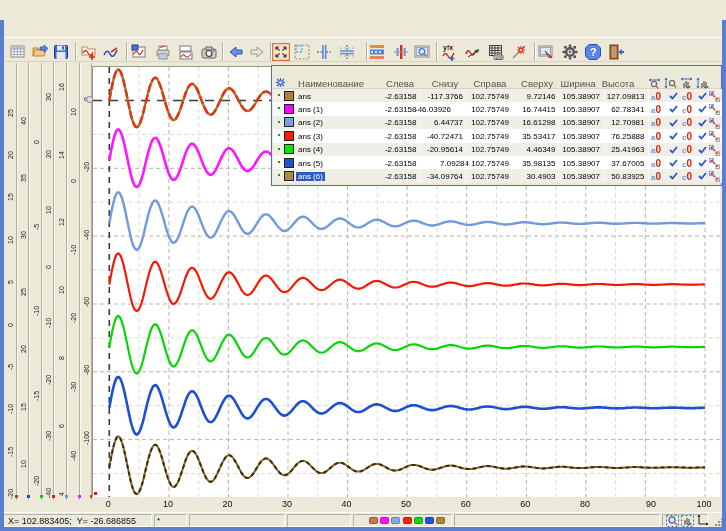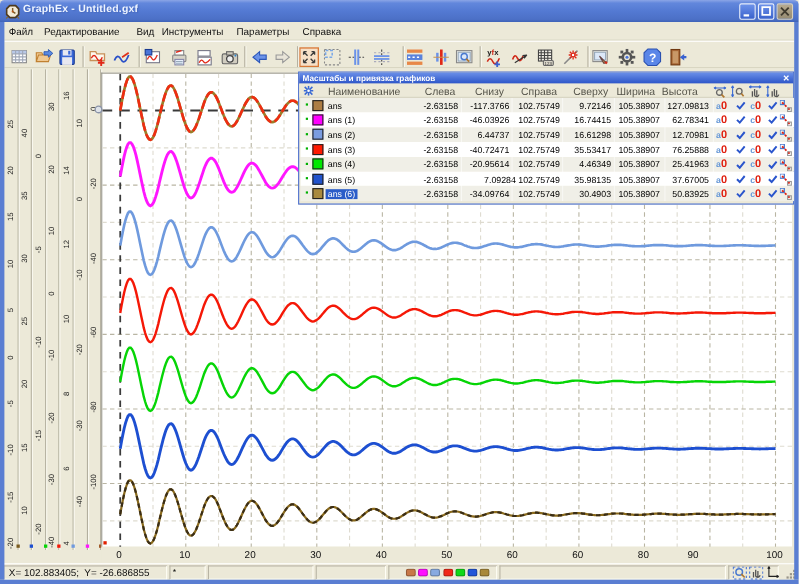--- a/index.html
+++ b/index.html
@@ -35,46 +35,20 @@
 .a0 b{color:#e02010;font-size:10px;font-weight:bold}
 .chk{position:absolute;top:3px}
 #status{position:absolute;left:0px;top:512px;width:726px;height:15px;background:#ece9d8;border-top:1px solid #fff}
 .scell{position:absolute;top:1px;height:13px;border:1px solid;border-color:#b8b4a4 #fffef6 #fffef6 #b8b4a4}
 #status .xy{position:absolute;left:8px;top:3px;font-size:9px;color:#111}
 #bl{position:absolute;left:0;top:20px;width:4px;height:507px;background:#5a7ed2}
 #br{position:absolute;left:722px;top:20px;width:4px;height:507px;background:#5a7ed2}
 #bb{position:absolute;left:0;top:527px;width:726px;height:4px;background:#5a7ed2}
 </style></head><body>
 <div id="win">
-<div id="tbar">
- <svg class="abs" style="left:5px;top:4px" width="13" height="13" viewBox="0 0 13 13">
-        <path d="M4 1 h5 l3 3 v5 l-3 3 h-5 l-3 -3 v-5 z" fill="#f2ead8" stroke="#4e3a1e" stroke-width="1.6"></path>
-        <path d="M6.5 6.5 L6.5 3.2 M6.5 6.5 L9 8.2" stroke="#7a5a28" stroke-width="1.3"></path>
-        <circle cx="6.5" cy="6.5" r="0.9" fill="#c05818"></circle>
-        <path d="M2 11.5 l-1.5 1.5 M11 11.5 l1.5 1.5" stroke="#8a6a30" stroke-width="1.2"></path>
-      </svg>
- <span class="ttl">GraphEx - Untitled.gxf</span>
- <div class="wbtn" style="left:672px;background:linear-gradient(#6d92ea,#3a62cc)"><svg width="13" height="13" viewBox="0 0 13 13">
-          <rect x="3" y="9" width="5" height="2" fill="#fff"></rect>
-        </svg></div>
- <div class="wbtn" style="left:689px;background:linear-gradient(#6d92ea,#3a62cc)"><svg width="13" height="13" viewBox="0 0 13 13">
-          <rect x="3" y="2.5" width="7" height="7" fill="none" stroke="#fff" stroke-width="1.6"></rect>
-        </svg></div>
- <div class="wbtn" style="left:706px;background:linear-gradient(#b8ab90,#968b72);border-color:#d8d0bc"><svg width="13" height="13" viewBox="0 0 13 13">
-          <path d="M3 3 L10 10 M10 3 L3 10" stroke="#403a2e" stroke-width="1.7"></path>
-        </svg></div>
-</div>
-<div id="menu">
- <span style="left:4px">Файл</span>
-      <span style="left:36px">Редактирование</span>
-      <span style="left:120px">Вид</span>
-      <span style="left:143px">Инструменты</span>
-      <span style="left:211px">Параметры</span>
-      <span style="left:271px">Справка</span>
-</div>
 <div id="tool">
       <svg class="ti" style="left:5px" width="18" height="18" viewBox="0 0 18 18">
         <rect x="2" y="3" width="13" height="11" fill="#fff" stroke="#888"></rect>
         <rect x="2" y="3" width="13" height="3" fill="#b8c8e8"></rect>
         <path d="M2 6 H15 M2 8.7 H15 M2 11.4 H15 M5.2 3 V14 M8.4 3 V14 M11.6 3 V14" stroke="#a0a8b8" stroke-width="1"></path>
       </svg>
       <svg class="ti" style="left:27px" width="18" height="18" viewBox="0 0 18 18">
         <path d="M2 13 L4 7 H15 L13 13 Z M2 13 V5 H7 L8 7" fill="#f0c890" stroke="#c08030"></path>
         <path d="M9 4 h4 v-2 l4 3.5 l-4 3.5 v-2 h-4 z" fill="#5a8ae0" stroke="#2a55b0" stroke-width=".8"></path>
       </svg>
@@ -351,28 +325,24 @@
 <div id="xstrip">
       <span class="xl" style="left:16.3px">0</span>
 <span class="xl" style="left:75.9px">10</span>
 <span class="xl" style="left:135.4px">20</span>
 <span class="xl" style="left:195.0px">30</span>
 <span class="xl" style="left:254.6px">40</span>
 <span class="xl" style="left:314.1px">50</span>
 <span class="xl" style="left:373.7px">60</span>
 <span class="xl" style="left:433.3px">60</span>
 <span class="xl" style="left:492.9px">80</span>
-<span class="xl" style="left:538px">90</span>
+<span class="xl" style="left:559px">90</span>
 <span class="xl" style="left:612.0px">100</span>
     </div>
 <div id="panel">
- <div id="ptitle">
-        <span style="position:absolute;left:3px;top:1px">Масштабы и привязка графиков</span>
-        <span style="position:absolute;right:3px;top:1px">✕</span>
-      </div>
  <div id="phead">
   <svg style="position:absolute;left:4px;top:2px" width="9" height="9" viewBox="0 0 9 9">
           <path d="M4.5 0 V9 M0 4.5 H9 M1 1 L8 8 M8 1 L1 8" stroke="#3a6ad4" stroke-width="1.4"></path>
           <circle cx="4.5" cy="4.5" r="1.2" fill="#fff"></circle>
         </svg>
   <span style="left:59px">Наименование</span>
         <span style="left:128px">Слева</span>
         <span style="left:173px">Снизу</span>
         <span style="left:218px">Справа</span>
         <span style="left:265px">Сверху</span>
@@ -421,21 +391,21 @@
             <path d="M2 2 L9 9" stroke="#e02010" stroke-width="1.6" stroke-dasharray="2 1.6"></path>
             <path d="M9 9 L6.7 8.6 L8.6 6.7 Z" fill="#e02010"></path>
             <rect x="7" y="7" width="3.4" height="3.4" fill="none" stroke="#999" stroke-width="1"></rect>
           </svg>
         </div>
 <div class="pr" style="top:13.4px">
 <span class="nm">ans (1)</span>
           <span class="gd"></span>
           <span class="sq" style="background:#ff00ff"></span>
 <span class="v" style="right:305.5px">-2.63158</span>
-<span class="v" style="right:259px">-46.03926</span>
+<span class="v" style="right:271px">-46.03926</span>
 <span class="v" style="right:213px">102.75749</span>
 <span class="v" style="right:166.5px">16.74415</span>
 <span class="v" style="right:122px">105.38907</span>
 <span class="v" style="right:77.5px">62.78341</span>
 <span class="a0" style="left:378px"><i>a</i><b>0</b></span>
           <svg class="chk" style="left:396px" width="9" height="8" viewBox="0 0 9 8">
             <path d="M1 4 L3.5 6.5 L8 1" stroke="#2a55cc" stroke-width="1.8" fill="none"></path>
           </svg>
           <span class="a0" style="left:409px"><i>c</i><b>0</b></span>
           <svg class="chk" style="left:425px" width="9" height="8" viewBox="0 0 9 8">

